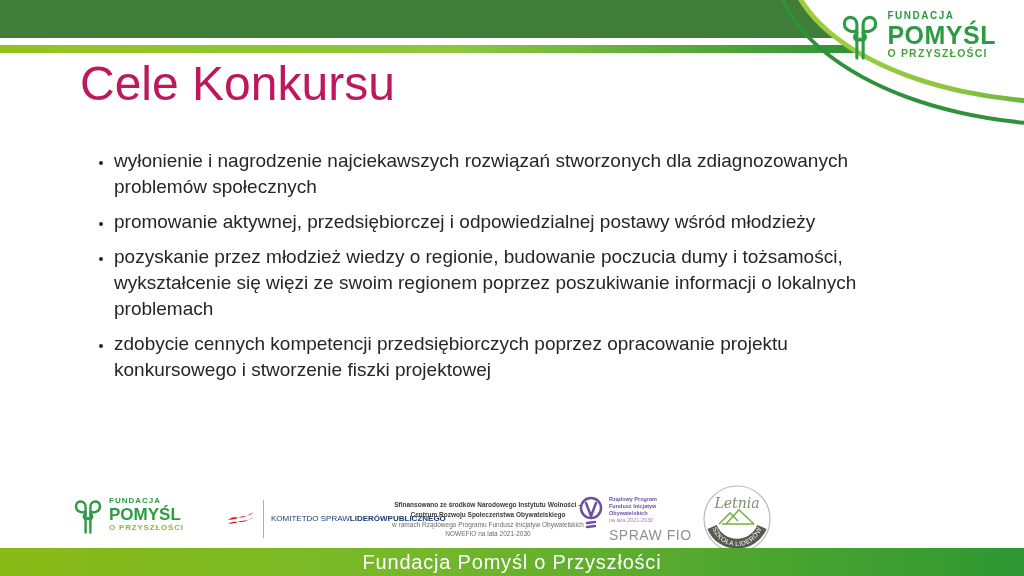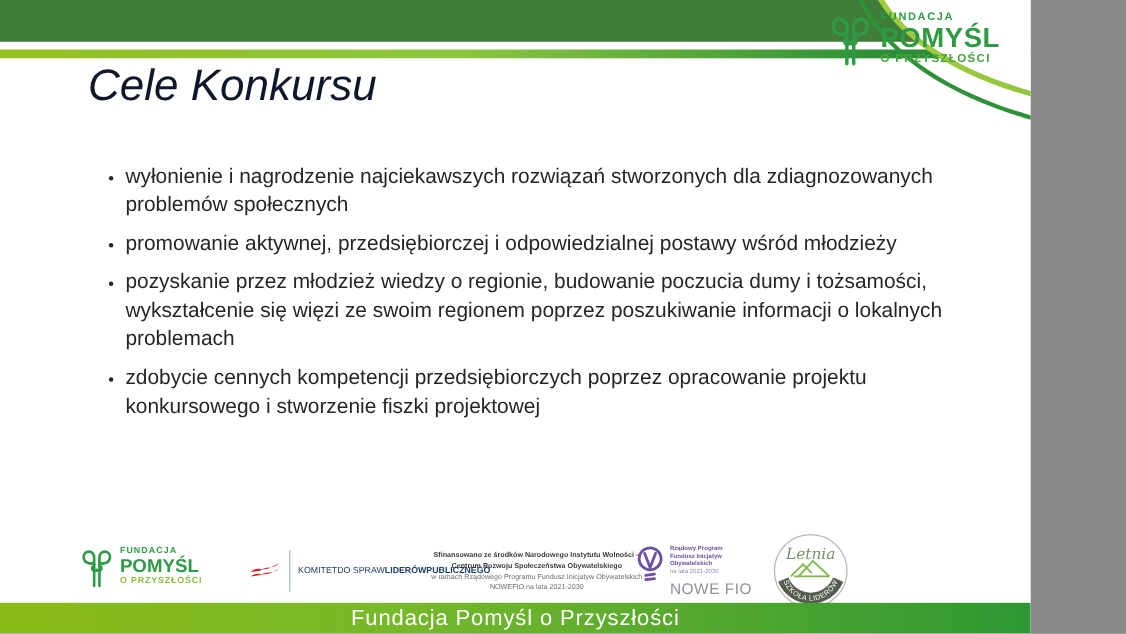--- a/index.html
+++ b/index.html
@@ -1,35 +1,35 @@
 <!DOCTYPE html>
 <html><head>
 <meta charset="utf-8">
 <style>
   html,body{margin:0;padding:0;background:#888;}
   .slide{
-    position:relative;width:937px;height:576px;background:#ffffff;
+    position:relative;width:1024px;height:576px;background:#ffffff;
     overflow:hidden;font-family:"Liberation Sans",sans-serif;
   }
   
   .bar-dark{position:absolute;left:0;top:0;width:100%;height:38px;background:#3f7d39;z-index:1;}
   .stripe{position:absolute;left:0;top:45px;width:100%;height:8px;
     background:linear-gradient(to right,#95c11f 0%,#8dc63f 45%,#2c9036 85%,#287f31 100%);z-index:1;}
   .arc-outer{position:absolute;left:771px;top:-209px;width:598px;height:328px;border-radius:50%;
     border:4px solid #2f9239;background:transparent;z-index:2;}
   .blob{position:absolute;left:785px;top:-195px;width:570px;height:300px;border-radius:50%;
     background:linear-gradient(100deg,#a8cf3d 0%,#8dc63f 35%,#2e9139 70%,#1e7c31 100%);z-index:3;}
   .blob-inner{position:absolute;left:5px;top:5px;right:5px;bottom:5px;border-radius:50%;background:#ffffff;}
   .header-logo{position:absolute;top:10px;right:28px;z-index:4;display:flex;align-items:center;gap:6px;}
   .hl-text{display:flex;flex-direction:column;line-height:1.05;}
   .hl-1{font-size:10px;font-weight:bold;letter-spacing:1.5px;color:#2e9b44;}
   .hl-2{font-size:25px;font-weight:bold;letter-spacing:0.5px;color:#2e9b44;}
   .hl-3{font-size:10.5px;font-weight:bold;letter-spacing:1.2px;color:#45a33e;}
   
-  .title{position:absolute;left:80px;top:56px;margin:0;font-size:40px;font-weight:400;color:#0f172a;z-index:4;font-style:italic;}
+  .title{position:absolute;left:80px;top:56px;margin:0;font-size:48px;font-weight:400;color:#be185d;z-index:4;}
   .bullets{position:absolute;left:78px;top:132px;width:782px;margin:16px;padding:0 0 0 20px;z-index:4;
     font-size:19px;line-height:1.37;color:#262626;}
   .bullets li{margin-bottom:9px;}
   .bullets li::marker{font-size:14px;}
   
   .f-abs{position:absolute;z-index:4;}
   .fundacja-logo{left:72px;top:495px;display:flex;align-items:center;gap:5px;}
   .fl-text{display:flex;flex-direction:column;line-height:1.1;}
   .fl-1{font-size:8px;font-weight:bold;letter-spacing:1px;color:#2e9b44;}
   .fl-2{font-size:17px;font-weight:bold;color:#2e9b44;}
@@ -134,21 +134,21 @@
     <svg width="26" height="36" viewBox="0 0 26 36">
       <circle cx="13" cy="12" r="10" fill="none" stroke="#6c50a2" stroke-width="2.5"></circle>
       <path d="M8 7 L13 20 L18 7" fill="none" stroke="#6c50a2" stroke-width="2.5" stroke-linecap="round"></path>
       <path d="M9 27 L17 26 M9 31 L17 30" stroke="#6c50a2" stroke-width="2.5" stroke-linecap="round"></path>
     </svg>
     <div class="nf-right">
       <span class="nf-line">Rządowy Program</span>
       <span class="nf-line">Fundusz Inicjatyw</span>
       <span class="nf-line">Obywatelskich</span>
       <span class="nf-line light">na lata 2021-2030</span>
-      <span class="nf-name">NOWE FIO</span>
+      <span class="nf-name">SPRAW FIO</span>
     </div>
   </div>
 
   <div class="f-abs letnia">
     <svg width="70" height="70" viewBox="0 0 70 70">
       <circle cx="35" cy="35" r="33" fill="#ffffff" stroke="#b9b9b9" stroke-width="1.2"></circle>
       <text x="35" y="24" text-anchor="middle" font-family="DejaVu Serif,serif" font-style="italic" font-size="14" fill="#7a8f6a">Letnia</text>
       <g fill="none" stroke="#7ab648" stroke-width="1.6">
         <path d="M17 40 L28 29 L36 37"></path>
         <path d="M24 40 L37 26 L52 40"></path>

